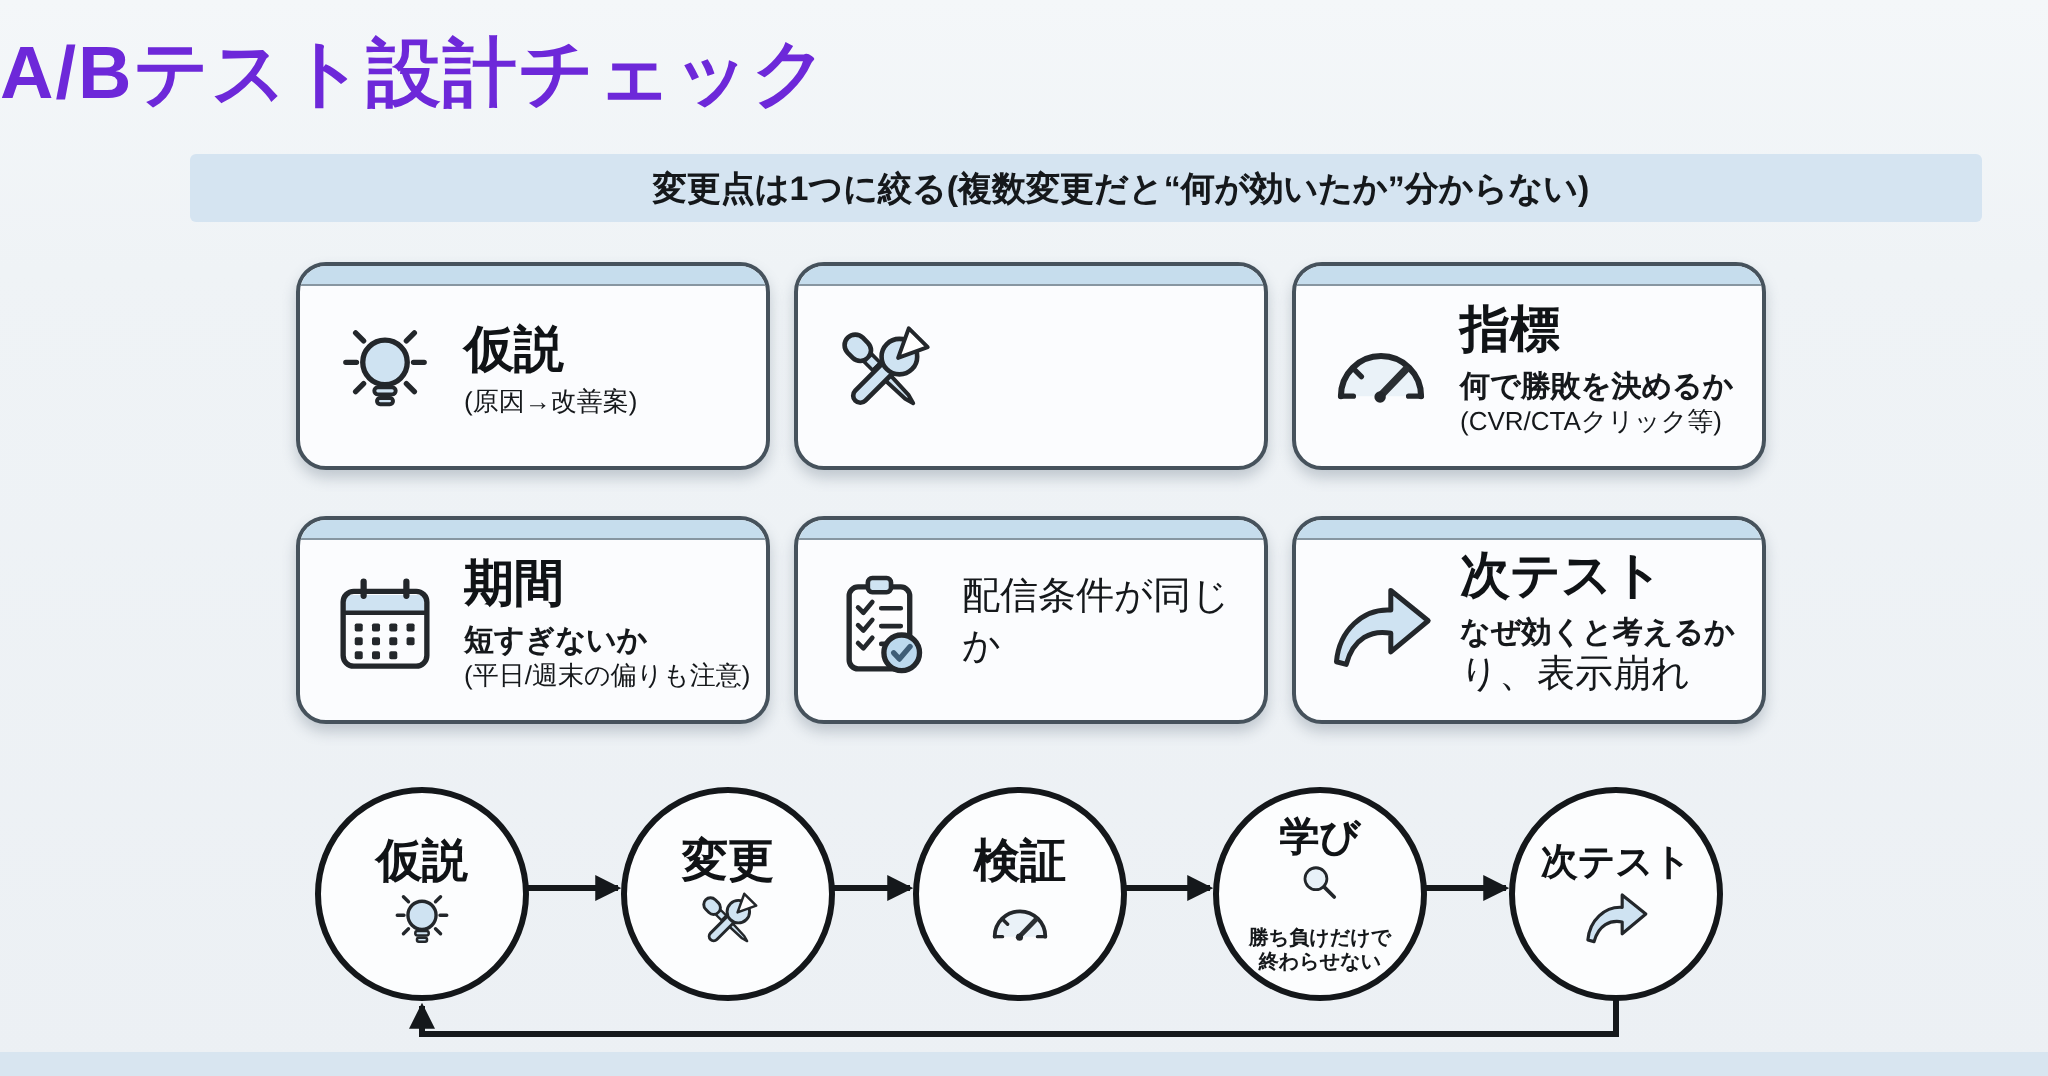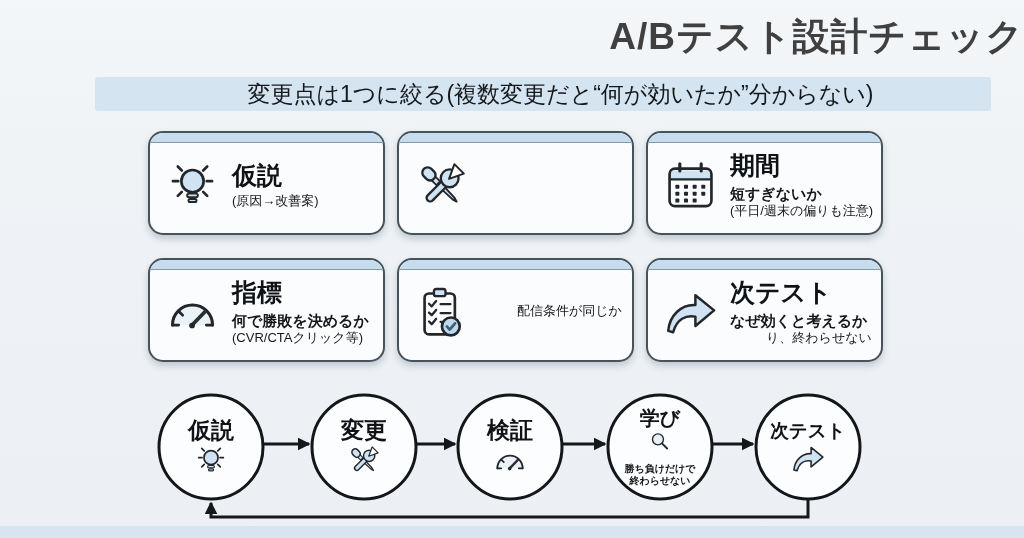--- a/index.html
+++ b/index.html
@@ -4,29 +4,29 @@
 <style>
   html,body { margin:0; padding:0; }
   body {
     width:1024px; height:538px; position:relative; overflow:hidden;
     background:linear-gradient(180deg,#f4f7f9 0%, #eff3f6 25%, #ecf0f4 100%);
     font-family:"Liberation Sans", sans-serif;
     color:#15181b;
   }
   .page-title {
     position:absolute; top:12px; left:0; width:100%; margin:0;
-    text-align:right; font-size:37px; font-weight:800; letter-spacing:1px;
-    color:#404040;
+    text-align:left; font-size:37px; font-weight:800; letter-spacing:1px;
+    color:#6d28d9;
   }
   .banner {
     position:absolute; top:77px; left:95px; width:896px; height:34px;
     background:#d5e4f1; border-radius:3px;
     display:flex; align-items:center; justify-content:center;
   }
-  .banner span { font-size:23px; font-weight:400; color:#15181b;margin-left:35px; }
+  .banner span { font-size:17px; font-weight:700; color:#15181b;margin-left:35px; }
 
   .cards {
     position:absolute; top:131px; left:148px;
     display:grid; grid-template-columns:repeat(3,237px); grid-auto-rows:104px;
     column-gap:12px; row-gap:23px;
   }
   .card {
     position:relative; box-sizing:border-box;
     border:2.5px solid #46525c; border-radius:15px;
     background:#fbfcfe;
@@ -37,21 +37,21 @@
   }
   .card::before {
     content:""; position:absolute; top:0; left:0; right:0; height:9px;
     background:#c6dded; border-bottom:1.5px solid #8796a1;
   }
   .card-icon { width:57px; height:57px; flex:0 0 auto; margin-top:4px; }
   .card-text { display:flex; flex-direction:column; line-height:1.3; }
   .card-title { font-size:25px; font-weight:800; margin-bottom:2px; color:#101316; }
   .card-line1 { font-size:15px; font-weight:700; }
   .card-line2 { font-size:13px; font-weight:400; }
-  .card:nth-child(n+5) .card-line2 { font-size:13px;margin-left:36px; }
+  .card:nth-child(n+5) .card-line2 { font-size:19px; }
 
   .flow { position:absolute; left:0; top:390px; }
   .flow-circle { fill:#fcfdfe; stroke:#14171a; stroke-width:3; }
   .flow-label {
     font-family:"Liberation Sans", sans-serif;
     font-size:23px; font-weight:800; text-anchor:middle; fill:#101316;
   }
   .flow-label--sm { font-size:20px; }
   .flow-label--xs { font-size:18.5px; }
   .flow-note {
@@ -157,54 +157,54 @@
   </div>
   <div class="card">
     <svg class="card-icon" viewBox="0 0 64 64">
         <use href="#sym-tools"></use>
       </svg>
     <div class="card-text">
     </div>
   </div>
   <div class="card">
     <svg class="card-icon" viewBox="0 0 64 64">
+        <use href="#sym-gauge"></use>
+      </svg>
+    <div class="card-text">
+      <div class="card-title">指標</div>
+      <div class="card-line1">何で勝敗を決めるか</div>
+      <div class="card-line2">(CVR/CTAクリック等)</div>
+    </div>
+  </div>
+  <div class="card">
+    <svg class="card-icon" viewBox="0 0 64 64">
         <use href="#sym-calendar"></use>
       </svg>
     <div class="card-text">
       <div class="card-title">期間</div>
       <div class="card-line1">短すぎないか</div>
       <div class="card-line2">(平日/週末の偏りも注意)</div>
     </div>
   </div>
   <div class="card">
     <svg class="card-icon" viewBox="0 0 64 64">
-        <use href="#sym-gauge"></use>
-      </svg>
-    <div class="card-text">
-      <div class="card-title">指標</div>
-      <div class="card-line1">何で勝敗を決めるか</div>
-      <div class="card-line2">(CVR/CTAクリック等)</div>
-    </div>
-  </div>
-  <div class="card">
-    <svg class="card-icon" viewBox="0 0 64 64">
         <use href="#sym-clipboard"></use>
       </svg>
     <div class="card-text">
       <div class="card-line2">配信条件が同じか</div>
     </div>
   </div>
   <div class="card">
     <svg class="card-icon" viewBox="0 0 64 64">
         <use href="#sym-curved-arrow"></use>
       </svg>
     <div class="card-text">
       <div class="card-title">次テスト</div>
       <div class="card-line1">なぜ効くと考えるか</div>
-      <div class="card-line2">り、終わらせない</div>
+      <div class="card-line2">り、表示崩れ</div>
     </div>
   </div>
 </div>
 
 <svg class="flow" width="1024" height="148" viewBox="0 0 1024 148">
   <defs>
     <marker id="ah" viewBox="0 0 12 12" refX="10.5" refY="6" markerWidth="13" markerHeight="13" orient="auto" markerUnits="userSpaceOnUse">
       <path d="M0 0 L12 6 L0 12 Z" fill="#15181b"></path>
     </marker>
   </defs>

